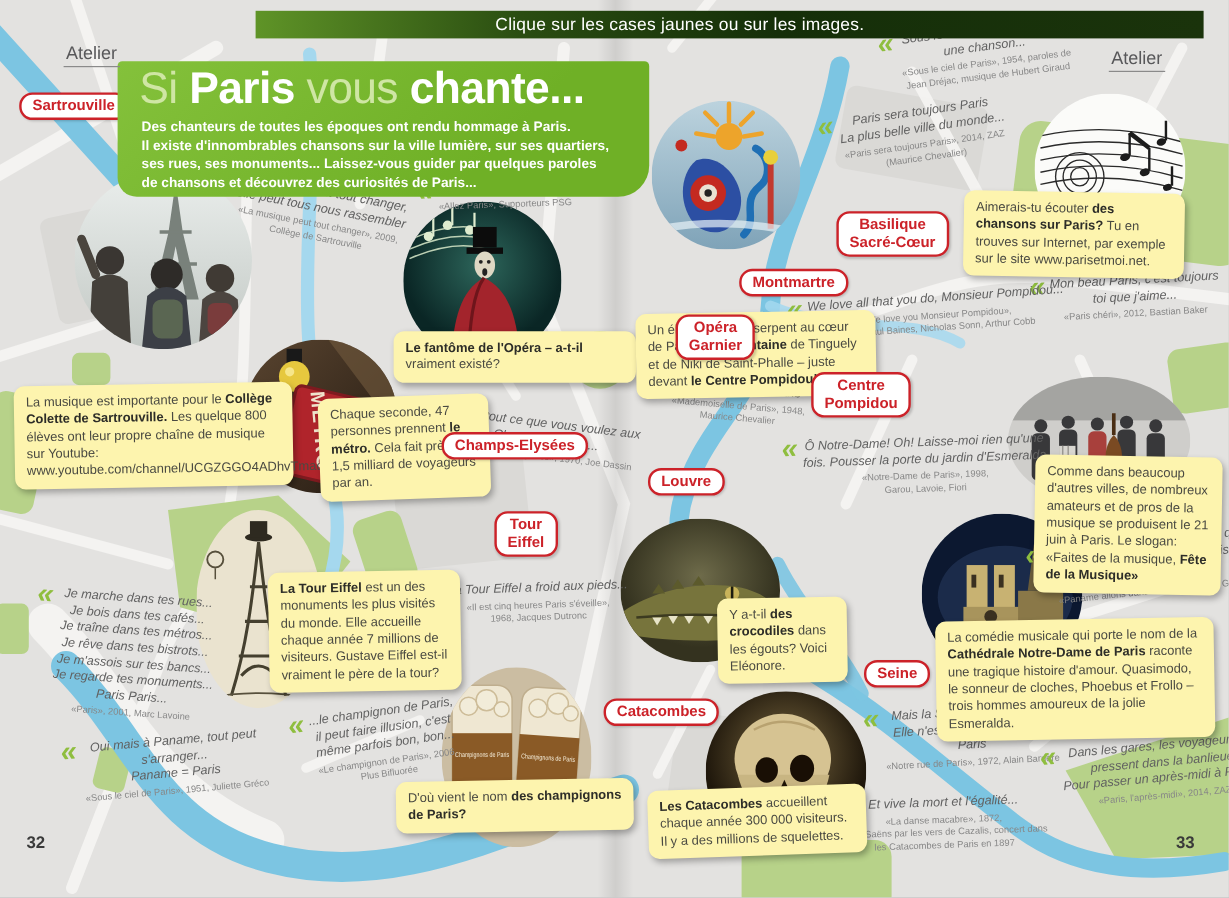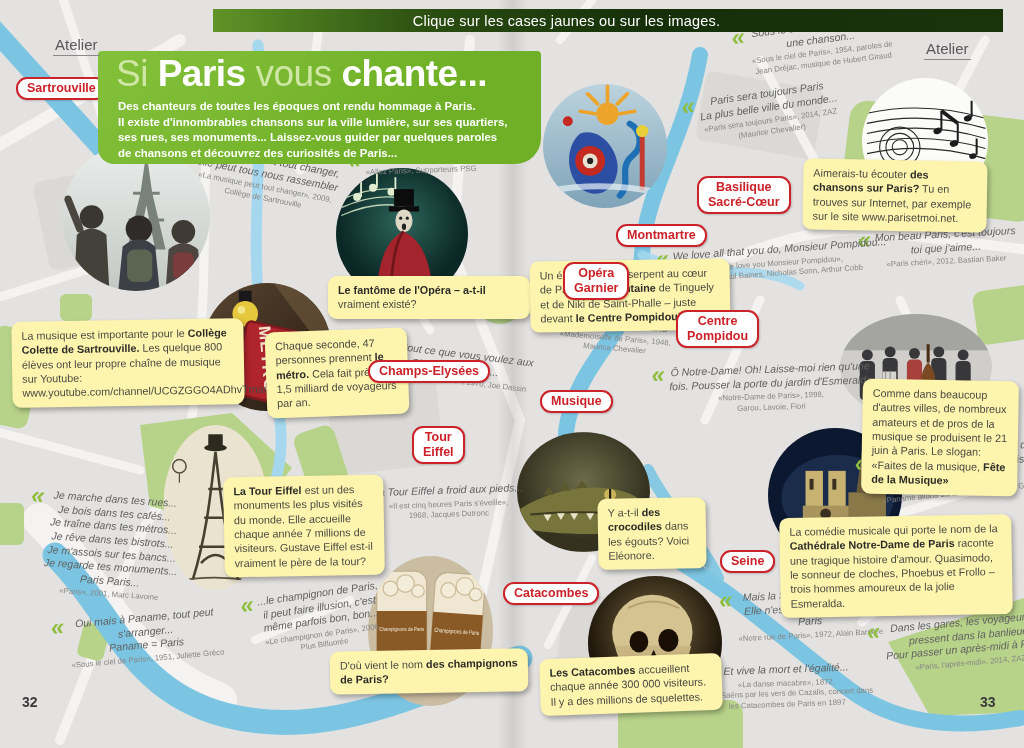--- a/index.html
+++ b/index.html
@@ -659,21 +659,21 @@
   <div class="plabel" style="left:368px;top:321px;margin-top:39px;">Champs-Elysées</div>
   <div class="plabel" style="left:412px;top:426px;">Tour
 Eiffel</div>
   <div class="plabel" style="left:697px;top:176px;">Basilique
 Sacré-Cœur</div>
   <div class="plabel" style="left:616px;top:224px;">Montmartre</div>
   <div class="plabel" style="left:563px;top:262px;">Opéra
 Garnier</div>
   <div class="plabel" style="left:676px;top:310px;">Centre
 Pompidou</div>
-  <div class="plabel" style="left:540px;top:390px;">Musique</div>
+  <div class="plabel" style="left:540px;top:390px;">Louvre</div>
   <div class="plabel" style="left:720px;top:550px;">Seine</div>
   <div class="plabel" style="left:503px;top:582px;">Catacombes</div>
 
   <div class="titlebox">
     <div class="titleline"><span class="lt">Si </span><span class="hv">Paris</span><span class="lt"> vous </span><span class="hv">chante...</span></div>
     <div class="intro">Des chanteurs de toutes les époques ont rendu hommage à Paris.
 Il existe d'innombrables chansons sur la ville lumière, sur ses quartiers,
 ses rues, ses monuments... Laissez-vous guider par quelques paroles
 de chansons et découvrez des curiosités de Paris...</div>
   </div>

